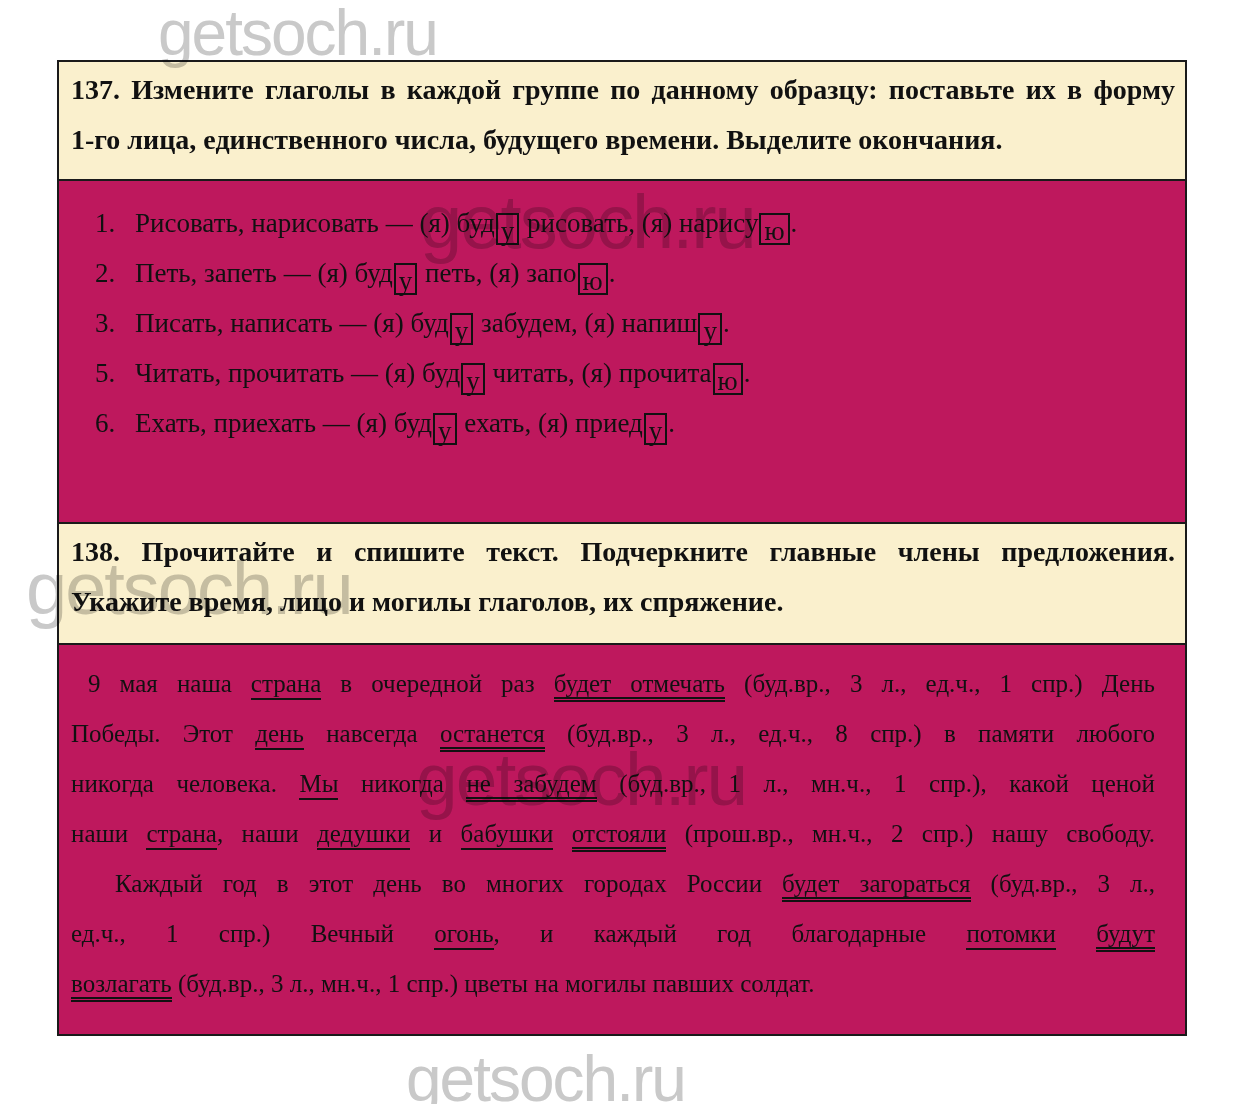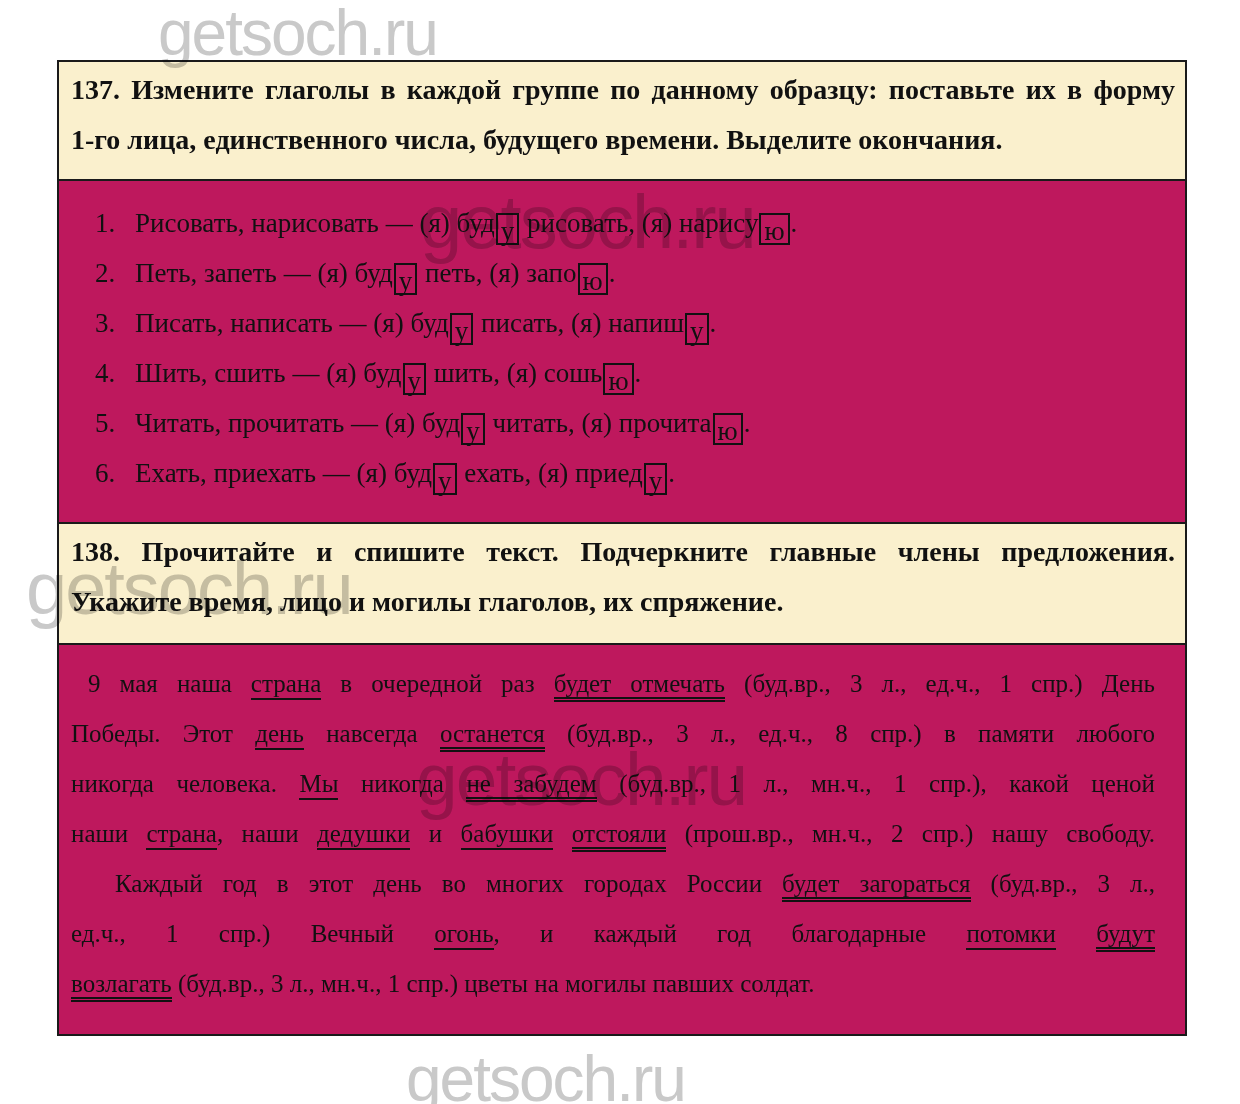--- a/index.html
+++ b/index.html
@@ -94,22 +94,21 @@
 <div class="wm" id="wm5">getsoch.ru</div>
 
 <div class="panel">
   <section class="box yellow hdr" id="ex137-header">
       <div class="hdr-line just">137. Измените глаголы в каждой группе по данному образцу: поставьте их в форму</div>
       <div class="hdr-line">1-го лица, единственного числа, будущего времени. Выделите окончания.</div>
     </section>
   <section class="box" id="ex137-list">
       <div class="item"><span class="num">1.</span><span class="seg">Рисовать, нарисовать — (я) буд</span><span class="boxed">у</span><span class="seg"> рисовать, (я) нарису</span><span class="boxed">ю</span><span class="seg">.</span></div>
       <div class="item"><span class="num">2.</span><span class="seg">Петь, запеть — (я) буд</span><span class="boxed">у</span><span class="seg"> петь, (я) запо</span><span class="boxed">ю</span><span class="seg">.</span></div>
-      <div class="item"><span class="num">3.</span><span class="seg">Писать, написать — (я) буд</span><span class="boxed">у</span><span class="seg"> писать, (я) напиш</span><span class="boxed">у</span><span class="seg">.</span></div>
-      <div class="item"><span class="num">4.</span><span class="seg">Шить, сшить — (я) буд</span><span class="boxed">у</span><span class="seg"> шить, (я) сошь</span><span class="boxed">ю</span><span class="seg">.</span></div>
+      <div class="item"><span class="num">3.</span><span class="seg">Писать, написать — (я) буд</span><span class="boxed">у</span><span class="seg"> забудем, (я) напиш</span><span class="boxed">у</span><span class="seg">.</span></div>
       <div class="item"><span class="num">5.</span><span class="seg">Читать, прочитать — (я) буд</span><span class="boxed">у</span><span class="seg"> читать, (я) прочита</span><span class="boxed">ю</span><span class="seg">.</span></div>
       <div class="item"><span class="num">6.</span><span class="seg">Ехать, приехать — (я) буд</span><span class="boxed">у</span><span class="seg"> ехать, (я) приед</span><span class="boxed">у</span><span class="seg">.</span></div>
     </section>
   <section class="box yellow hdr" id="ex138-header">
       <div class="hdr-line just">138. Прочитайте и спишите текст. Подчеркните главные члены предложения.</div>
       <div class="hdr-line">Укажите время, лицо и могилы глаголов, их спряжение.</div>
     </section>
   <section class="box" id="ex138-text">
       <div class="text-line just" style="text-indent: 17px;"><span class="seg">9 мая наша </span><span class="u">страна</span><span class="seg"> в очередной раз </span><span class="d">будет отмечать</span><span class="seg"> (буд.вр., 3 л., ед.ч., 1 спр.) День</span></div>
       <div class="text-line just"><span class="seg">Победы. Этот </span><span class="u">день</span><span class="seg"> навсегда </span><span class="d">останется</span><span class="seg"> (буд.вр., 3 л., ед.ч., 8 спр.) в памяти любого</span></div>

